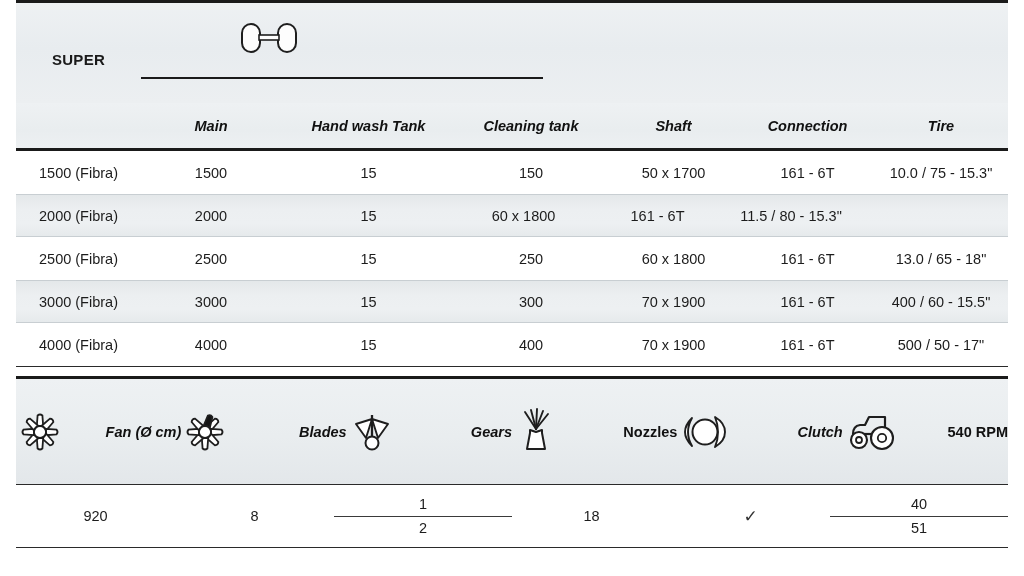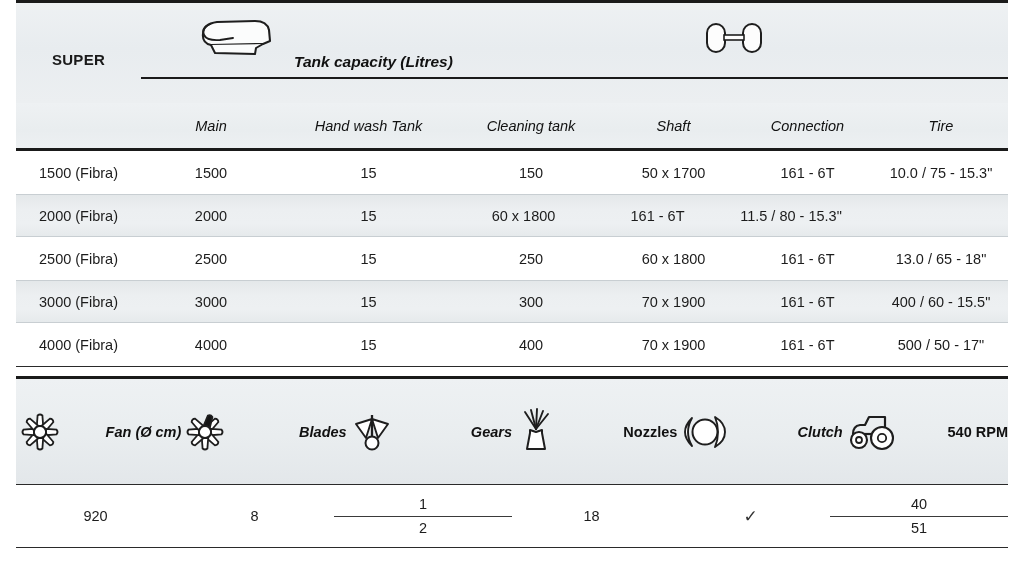--- a/index.html
+++ b/index.html
@@ -84,21 +84,21 @@
   .sub-head {
     display: flex;
     height: 45px;
     align-items: center;
     background: linear-gradient(180deg,#eef1f3 0%, #e9edef 60%, #edf0f2 100%);
   }
   .sub-head .cell {
     text-align: center;
     font-size: 14.5px;
     font-style: italic;
-    font-weight: 400;
+    font-weight: 700;
     color: #111;
   }
 
   .data-row {
     display: flex;
     height: 43px;
     align-items: center;
   }
   .data-row.odd  { background: #ffffff; }
   .data-row.even {
@@ -183,31 +183,20 @@
 <div class="sheet">
 
   <div class="top-table">
 
     <div class="rule-thick"></div>
 
     <div class="grp-head">
 
       <div class="brand-cell">SUPER</div>
 
-      <div class="grp-span tank">
-        <div class="grp-icon">
-          <svg width="86" height="46" viewBox="0 0 86 46">
-            <path d="M10 20 Q10 10 24 8 L62 7 Q74 7 76 16 L77 27 L70 30 L18 31 Q9 29 10 20 Z" fill="#fbfcfc" stroke="#1e1e1e" stroke-width="2.1" stroke-linejoin="round"></path>
-            <path d="M17 10 Q8 14 11 21 Q14 27 27 26 L40 24" fill="none" stroke="#1e1e1e" stroke-width="1.9" stroke-linecap="round"></path>
-            <path d="M18 31 L22 39 L62 40 L63 34 L70 30" fill="#fbfcfc" stroke="#1e1e1e" stroke-width="2" stroke-linejoin="round"></path>
-          </svg>
-        </div>
-        <div class="grp-label">Tank capacity (Litres)</div>
-        <div class="grp-underline"></div>
-      </div>
 
       <div class="grp-span shaft">
         <div class="grp-icon">
           <svg width="72" height="44" viewBox="0 0 72 44">
             <rect x="9" y="9" width="18" height="28" rx="9" fill="#fdfdfd" stroke="#1e1e1e" stroke-width="2"></rect>
             <rect x="45" y="9" width="18" height="28" rx="9" fill="#fdfdfd" stroke="#1e1e1e" stroke-width="2"></rect>
             <rect x="26" y="20" width="20" height="5" fill="#fdfdfd" stroke="#1e1e1e" stroke-width="1.6"></rect>
           </svg>
         </div>
         <div class="grp-underline"></div>

